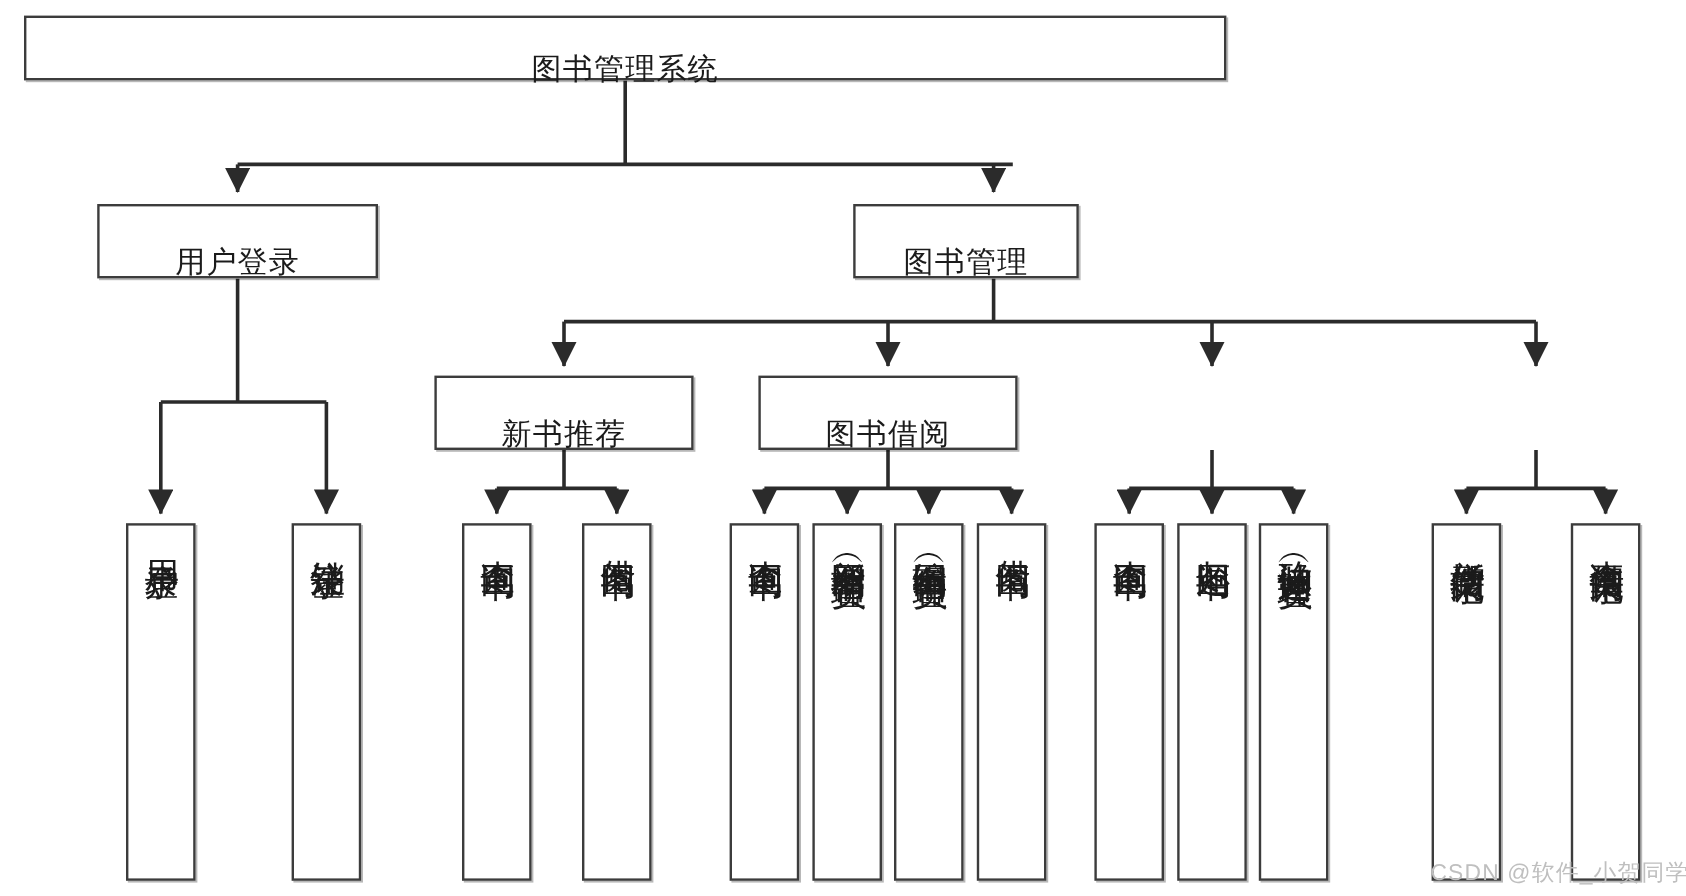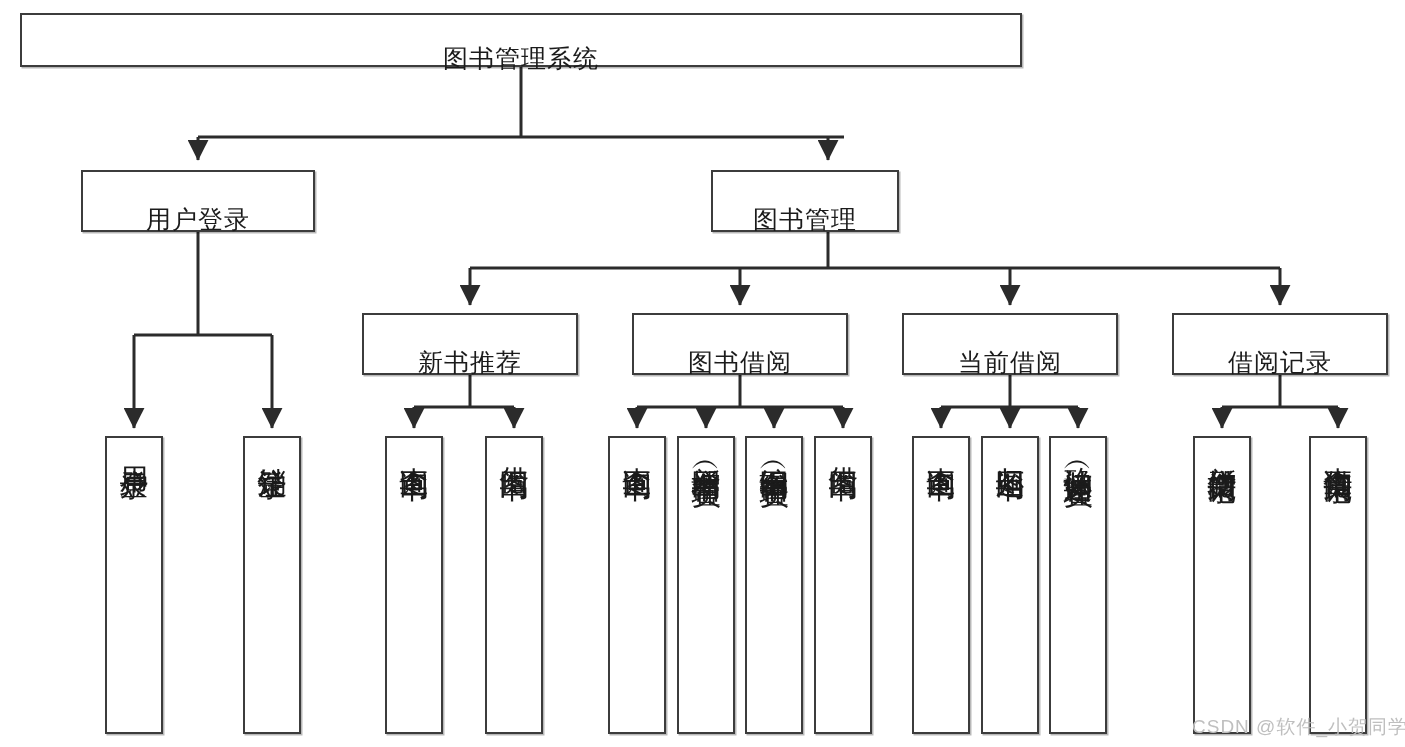--- a/index.html
+++ b/index.html
@@ -116,27 +116,21 @@
   </div>
 
   <div class="node h" style="left:632px;top:313px;width:216px;height:62px;">
     <span class="label">图书借阅</span>
   </div>
 
   <div class="node h" style="left:362px;top:313px;width:216px;height:62px;">
     <span class="label">新书推荐</span>
   </div>
 
-  <div class="node h" style="left:902px;top:313px;width:216px;height:62px;">
-    <span class="label">当前借阅</span>
-  </div>
 
-  <div class="node h" style="left:1172px;top:313px;width:216px;height:62px;">
-    <span class="label">借阅记录</span>
-  </div>
 
   <div class="node v" style="left:105px;top:436px;width:58px;height:298px;">
     <span class="label">用户登录</span>
   </div>
 
   <div class="node v" style="left:243px;top:436px;width:58px;height:298px;">
     <span class="label">注销登录</span>
   </div>
 
   <div class="node v" style="left:385px;top:436px;width:58px;height:298px;">

